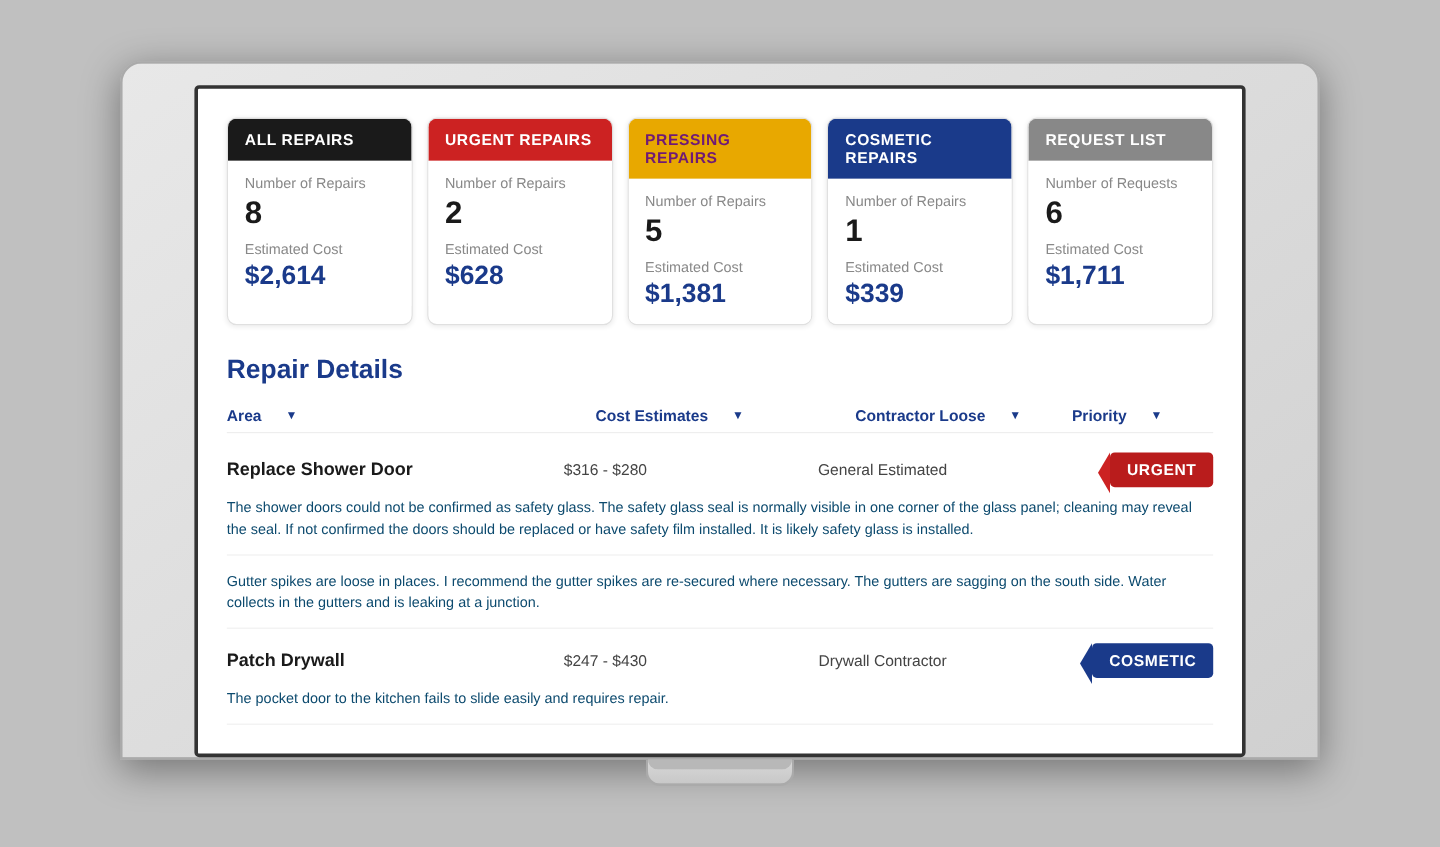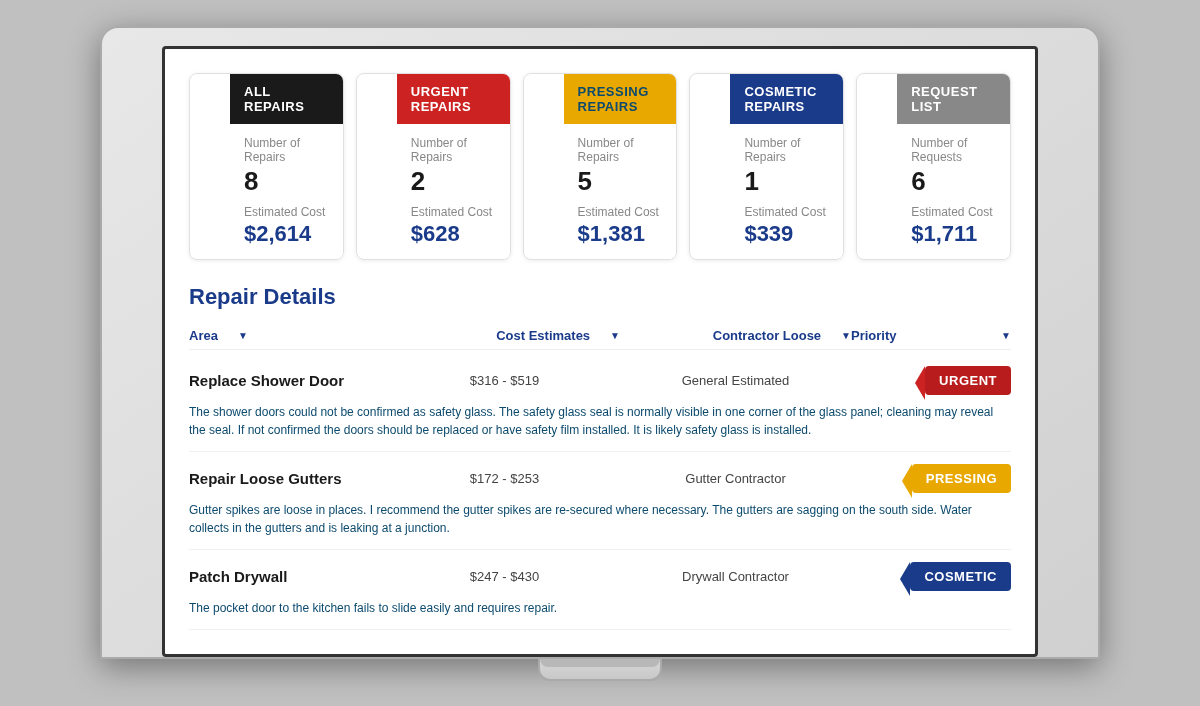--- a/index.html
+++ b/index.html
@@ -56,34 +56,33 @@
       gap: 12px;
       margin-bottom: 24px;
     }
 
     .card {
       flex: 1;
       border: 1px solid #e0e0e0;
       border-radius: 8px;
       overflow: hidden;
       box-shadow: 0 1px 4px rgba(0,0,0,0.08);
-      padding-left: 40px;
     }
 
     .card-header {
       padding: 10px 14px;
       font-weight: 800;
       font-size: 13px;
       color: #fff;
       letter-spacing: 0.5px;
     }
 
     .card-header.black { background: #1a1a1a; }
     .card-header.red { background: #cc2222; }
-    .card-header.yellow { background: #e8a800; color: #0c4a6e; }
+    .card-header.yellow { background: #e8a800; color: #701a75; }
     .card-header.navy { background: #1a3a8a; }
     .card-header.gray { background: #888888; }
 
     .card-body {
       padding: 12px 14px;
       background: #fff;
     }
 
     .card-label {
       font-size: 12px;
@@ -134,21 +133,21 @@
       display: flex;
       align-items: center;
       gap: 20px;
     }
 
     .th .arrow {
       font-size: 10px;
       color: #1a3a8a;
     }
 
-    .th.right { justify-content: space-between; }
+    .th.right { justify-content: center; }
     .th.center { justify-content: flex-end; }
 
     
     .repair-row {
       border-bottom: 1px solid #f0f0f0;
       padding: 12px 0;
     }
 
     .repair-row-main {
       display: grid;
@@ -304,38 +303,30 @@
         </div>
         <div class="th right">
           <span>Priority</span>
           <span class="arrow">▼</span>
         </div>
       </div>
 
       <div class="repair-row">
         <div class="repair-row-main">
           <div class="repair-name">Replace Shower Door</div>
-          <div class="repair-cost">$316 - $519</div>
+          <div class="repair-cost">$316 - $280</div>
           <div class="repair-contractor">General Estimated</div>
           <div style="display:flex; justify-content:flex-end;">
             <div class="priority-badge urgent">URGENT</div>
           </div>
         </div>
         <div class="repair-description">The shower doors could not be confirmed as safety glass. The safety glass seal is normally visible in one corner of the glass panel; cleaning may reveal the seal. If not confirmed the doors should be replaced or have safety film installed. It is likely safety glass is installed.</div>
       </div>
 
       <div class="repair-row">
-        <div class="repair-row-main">
-          <div class="repair-name">Repair Loose Gutters</div>
-          <div class="repair-cost">$172 - $253</div>
-          <div class="repair-contractor">Gutter Contractor</div>
-          <div style="display:flex; justify-content:flex-end;">
-            <div class="priority-badge pressing">PRESSING</div>
-          </div>
-        </div>
         <div class="repair-description">Gutter spikes are loose in places.  I recommend the gutter spikes are re-secured where necessary. The gutters are sagging on the south side.  Water collects in the gutters and is leaking at a junction.</div>
       </div>
 
       <div class="repair-row">
         <div class="repair-row-main">
           <div class="repair-name">Patch Drywall</div>
           <div class="repair-cost">$247 - $430</div>
           <div class="repair-contractor">Drywall Contractor</div>
           <div style="display:flex; justify-content:flex-end;">
             <div class="priority-badge cosmetic">COSMETIC</div>

